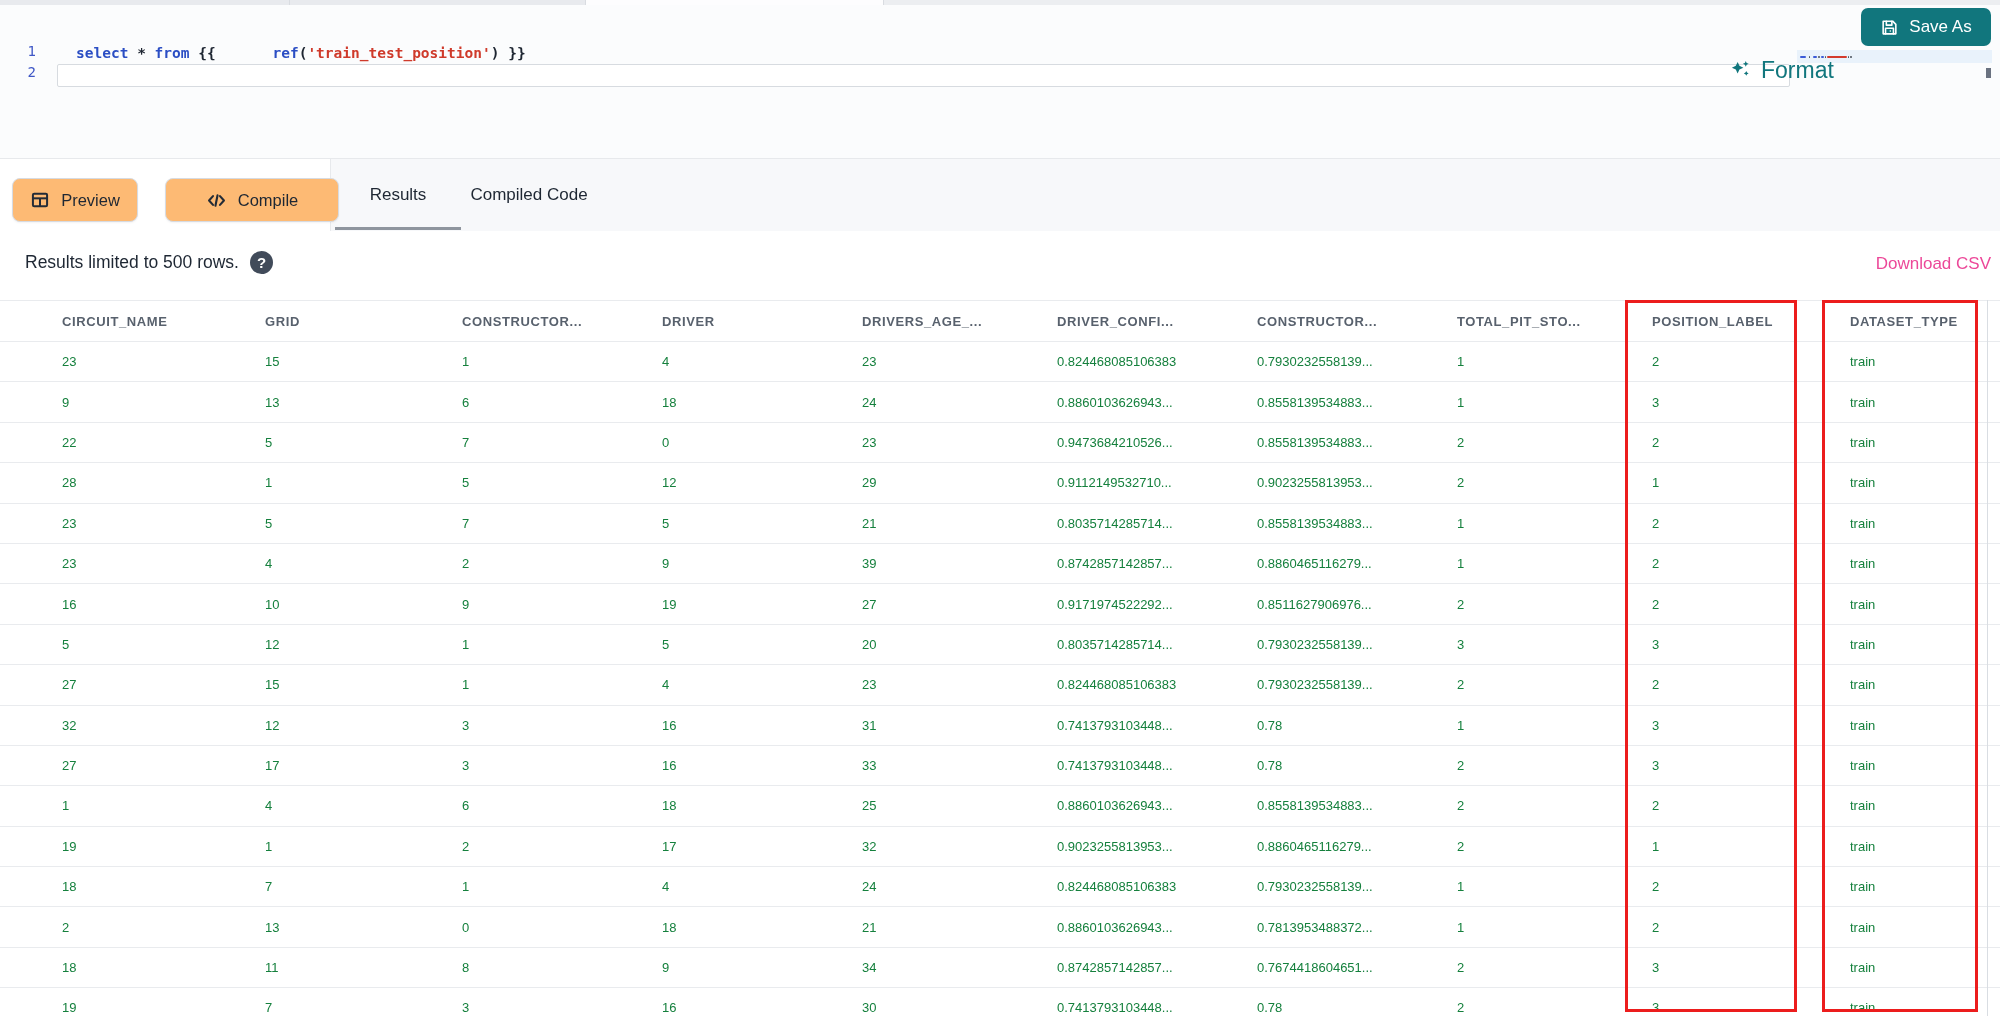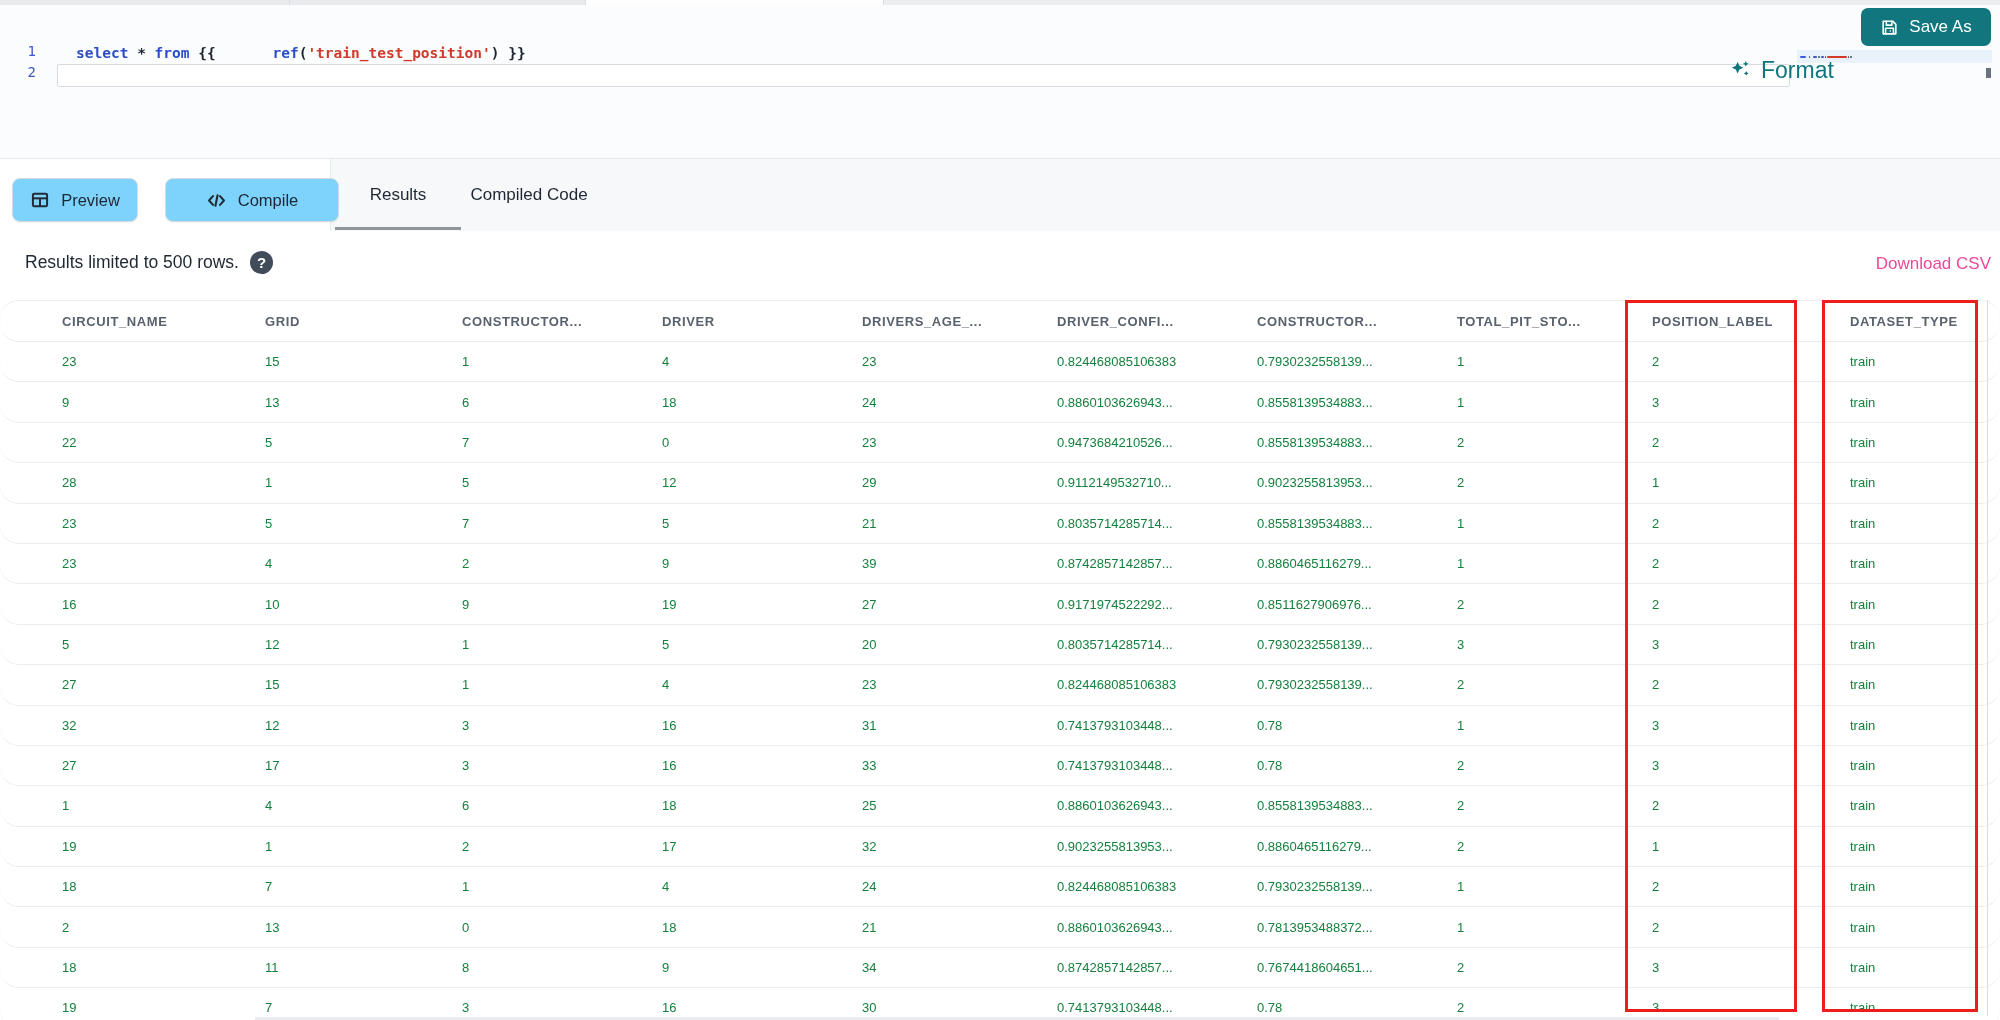--- a/index.html
+++ b/index.html
@@ -36,21 +36,21 @@
               gap:9px;font-size:23px;cursor:pointer;margin-top:41px;}
   .saveas-btn{position:absolute;left:1861px;top:3px;width:130px;height:38px;border-radius:7px;
               display:flex;align-items:center;justify-content:center;gap:10px;color:#fff;
               font-size:17px;font-weight:500;cursor:pointer;border:none;}
 
   
   .action-row{position:absolute;top:158px;left:0;width:2000px;height:72px;background:#fff;
               border-top:1px solid #e7e9ec;}
   .tabs-bg{position:absolute;left:330px;top:0;width:1670px;height:72px;background:#f7f8fa;
            border-left:1px solid #e7e9ec;}
-  .btn{position:absolute;top:19px;height:44px;background:#7dd3fc;border:1px solid #d7dbe1;
+  .btn{position:absolute;top:19px;height:44px;background:#fdba74;border:1px solid #d7dbe1;
        border-radius:8px;display:flex;align-items:center;justify-content:center;gap:11px;
        font-size:16.5px;color:#1e2733;font-weight:500;cursor:pointer;
        box-shadow:0 1px 2px rgba(16,24,40,.05);}
   #preview-btn{left:12px;width:126px;}
   #compile-btn{left:165px;width:174px;}
   .tab{position:absolute;top:0;height:71px;display:flex;align-items:center;justify-content:center;
        font-size:17px;color:#1e2733;cursor:pointer;}
   .tab.active::after{content:"";position:absolute;left:-14px;right:-14px;bottom:0;height:3px;
        background:#8f959e;}
 
@@ -58,21 +58,21 @@
   .limit-text{position:absolute;left:25px;top:251px;display:flex;align-items:center;gap:11px;
               font-size:17.5px;color:#1e2733;}
   .help-icon{width:23px;height:23px;border-radius:50%;background:#414b5a;color:#fff;font-size:15px;
              font-weight:700;display:flex;align-items:center;justify-content:center;cursor:pointer;}
   .download-link{position:absolute;right:9px;top:254px;font-size:17px;cursor:pointer;}
 
   
   .table-wrap{position:absolute;top:300px;left:0;width:2000px;height:720px;}
   .thead-row,.trow{display:grid;grid-template-columns:203px 197px 200px 200px 195px 200px 200px 195px 198px 152px;
                    padding-left:50px;align-items:center;box-sizing:border-box;
-                   border-bottom:1px solid #e9ebee;border-radius:19px;}
+                   border-bottom:1px solid #e9ebee;}
   .thead-row{height:42px;border-top:1px solid #e9ebee;font-size:13px;font-weight:700;
              color:#58616d;letter-spacing:.6px;}
   .trow{height:40.4px;font-size:13px;color:#15803d;background:#fff;}
   .cell{padding-left:12px;white-space:nowrap;overflow:hidden;}
   .redbox{position:absolute;border:3px solid #ec1d1d;box-sizing:border-box;pointer-events:none;}
   #redbox-0{left:1625px;top:0px;width:172px;height:712px;}
   #redbox-1{left:1822px;top:0px;width:156px;height:712px;}
   .table-edge{position:absolute;left:1987px;top:0;width:1px;height:716px;background:#d9dde2;}
 
   .icon-svg{display:block;}

